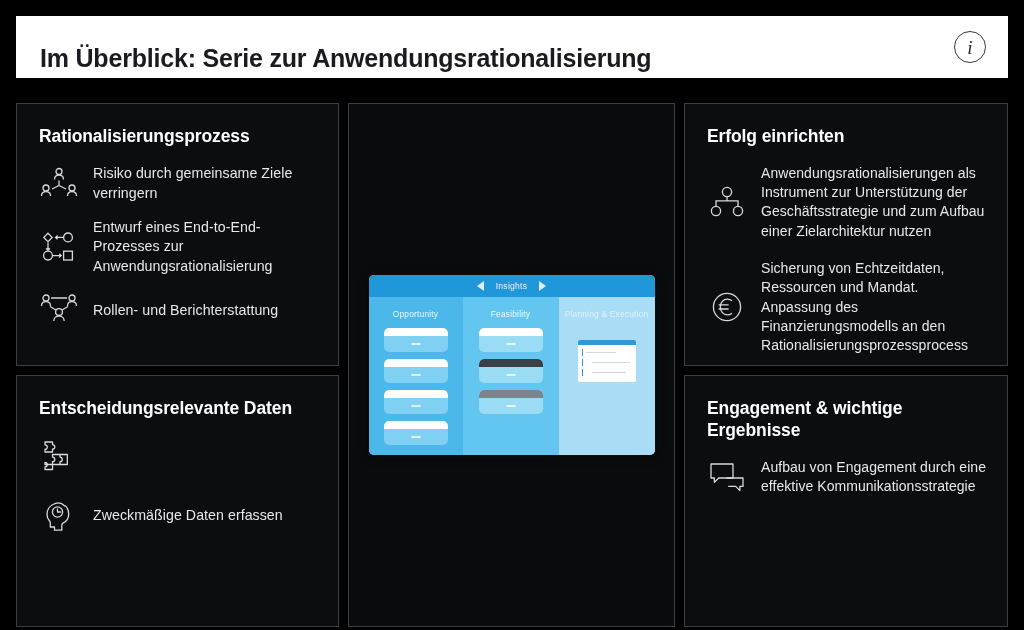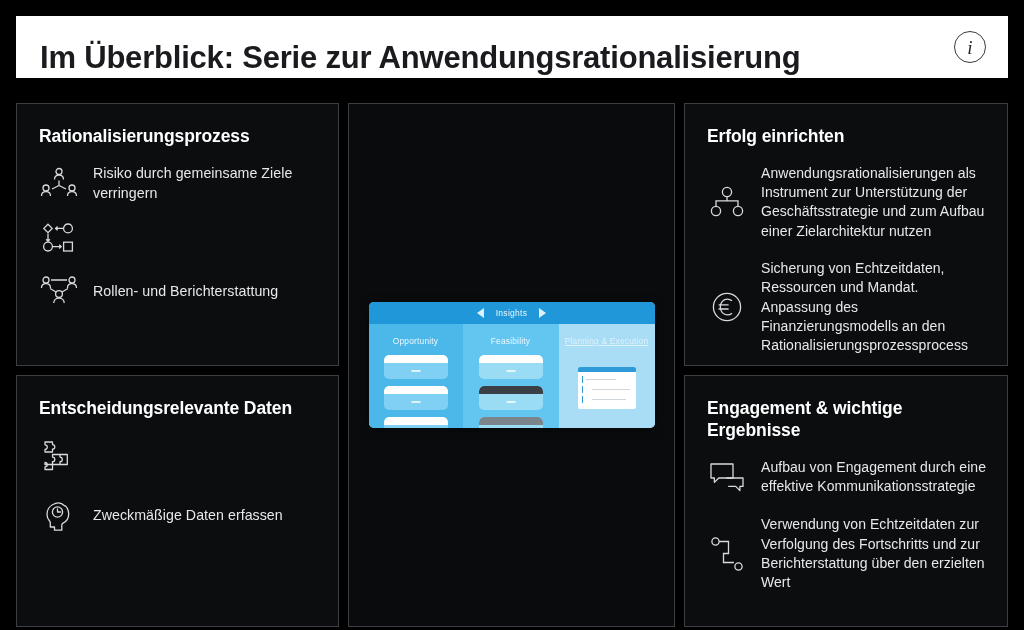--- a/index.html
+++ b/index.html
@@ -27,21 +27,21 @@
     width: 992px;
     height: 62px;
     background: #ffffff;
     display: flex;
     align-items: center;
     justify-content: space-between;
     padding: 0 22px 0 24px;
   }
   .header-title {
     color: #1b1b1f;
-    font-size: 31px;
+    font-size: 25px;
     font-weight: 700;
     letter-spacing: -0.2px;
     white-space: nowrap;
     margin-top: 22px;
   }
   .info-icon {
     flex: 0 0 auto;
     width: 32px;
     height: 32px;
     border: 1.6px solid #3a3a40;
@@ -114,21 +114,21 @@
     line-height: 1.38;
     letter-spacing: 0.05px;
   }
   .panel-right .bullet { margin-bottom: 18px; }
   .panel-right .bullet-text { font-size: 14px; }
   .panel-left-2 .bullet { margin-bottom: 20px; }
 
   
   .board {
     width: 286px;
-    height: 126px;
+    height: 180px;
     border-radius: 5px;
     overflow: hidden;
     background: #8fd3f4;
     display: flex;
     flex-direction: column;
     box-shadow: 0 2px 10px rgba(0,0,0,0.5);
   }
   .board-bar {
     height: 22px;
     background: #1f97d8;
@@ -162,21 +162,21 @@
   .col-1 { width: 94px;  background: #4cb8ea; }
   .col-2 { width: 96px;  background: #63c6f0; }
   .col-3 { width: 96px;  background: #a8ddf5; }
   .col-head {
     font-size: 8.4px;
     color: #eaf7ff;
     letter-spacing: 0.2px;
     margin-bottom: 9px;
     white-space: nowrap;
   }
-  .col-3 .col-head { color: #dff1fc; text-decoration: underline; }
+  .col-3 .col-head { color: #dff1fc; }
 
   .card {
     width: 64px;
     height: 24px;
     border-radius: 5px;
     background: #7fd0f2;
     margin-bottom: 7px;
     position: relative;
     overflow: hidden;
   }
@@ -252,20 +252,21 @@
             <svg width="38" height="34" viewBox="0 0 38 34" fill="none" stroke="#d8dadd" stroke-width="1.3">
               <path d="M8 3.2l4.2 4.2L8 11.6 3.8 7.4z"></path>
               <circle cx="28" cy="7.4" r="4.4"></circle>
               <path d="M23.2 7.4h-7.2M17.6 5.6l-2 1.8 2 1.8"></path>
               <path d="M8 12.6v7.4M6.2 18.2l1.8 2 1.8-2"></path>
               <circle cx="8" cy="25.6" r="4.4"></circle>
               <rect x="23.6" y="21.2" width="8.8" height="8.8"></rect>
               <path d="M12.8 25.6h8.2M19.2 23.8l2 1.8-2 1.8"></path>
             </svg>
           </span>
+          <span class="bullet-text">Entwurf eines End-to-End-Prozesses zur Anwendungsrationalisierung</span>
         </div>
 
         <div class="bullet">
           <span class="bullet-icon">
             <svg width="38" height="34" viewBox="0 0 38 34" fill="none" stroke="#d8dadd" stroke-width="1.3">
               <circle cx="6" cy="5" r="3"></circle>
               <path d="M1.5 13c0-2.6 2-4.3 4.5-4.3s4.5 1.7 4.5 4.3"></path>
               <circle cx="32" cy="5" r="3"></circle>
               <path d="M27.5 13c0-2.6 2-4.3 4.5-4.3s4.5 1.7 4.5 4.3"></path>
               <circle cx="19" cy="19" r="3.4"></circle>
@@ -421,28 +422,18 @@
         <div class="bullet">
           <span class="bullet-icon">
             <svg width="36" height="32" viewBox="0 0 36 32" fill="none" stroke="#d8dadd" stroke-width="1.3" stroke-linejoin="round">
               <path d="M2 3h22v14H9.8L5.4 21.4V17H2z"></path>
               <path d="M17.5 17h16.5v8.4h-3.1v4.2l-4.2-4.2h-7.5"></path>
             </svg>
           </span>
           <span class="bullet-text">Aufbau von Engagement durch eine effektive Kommunikationsstrategie</span>
         </div>
 
-        <div class="bullet">
-          <span class="bullet-icon">
-            <svg width="34" height="36" viewBox="0 0 34 36" fill="none" stroke="#d8dadd" stroke-width="1.3">
-              <circle cx="5.5" cy="5.5" r="3.6"></circle>
-              <circle cx="28.5" cy="30.5" r="3.6"></circle>
-              <path d="M9.1 5.5h9.4v12h-5v9h10.4"></path>
-            </svg>
-          </span>
-          <span class="bullet-text">Verwendung von Echtzeitdaten zur Verfolgung des Fortschritts und zur Berichterstattung über den erzielten Wert</span>
-        </div>
 
       </div>
     </div>
 
   </div>
 </div>
 
 </body></html>

